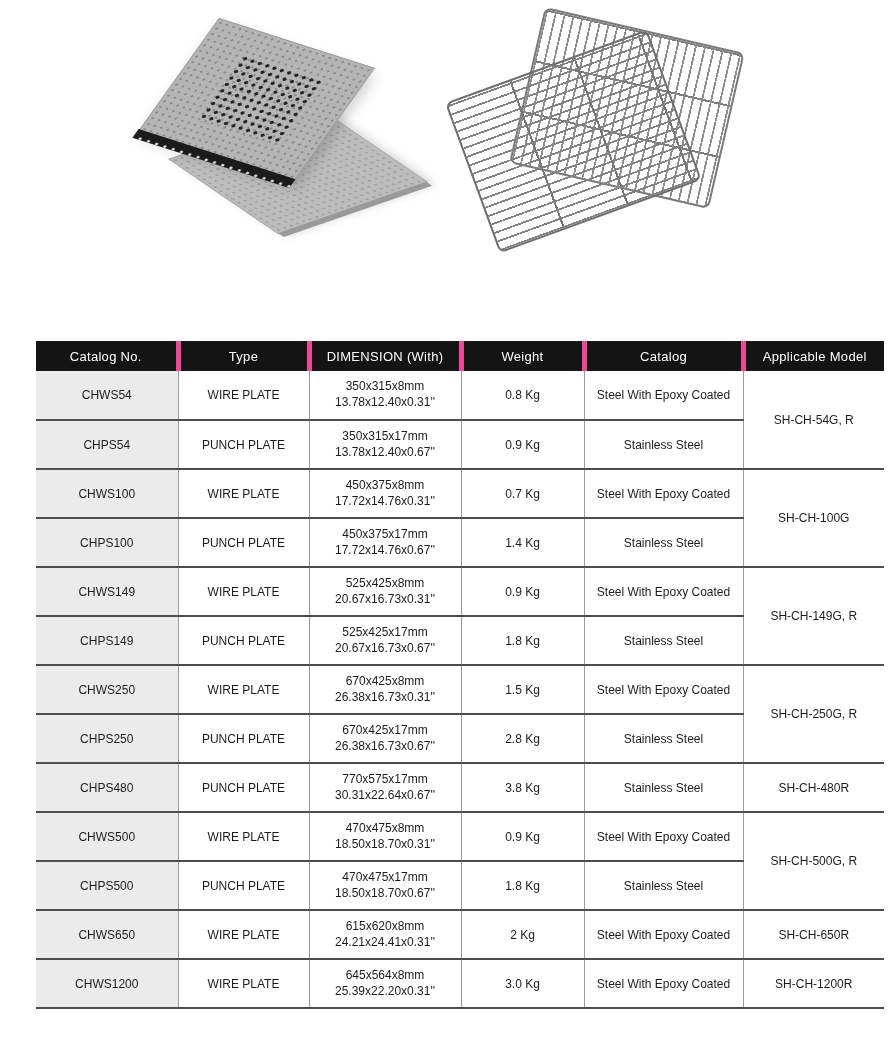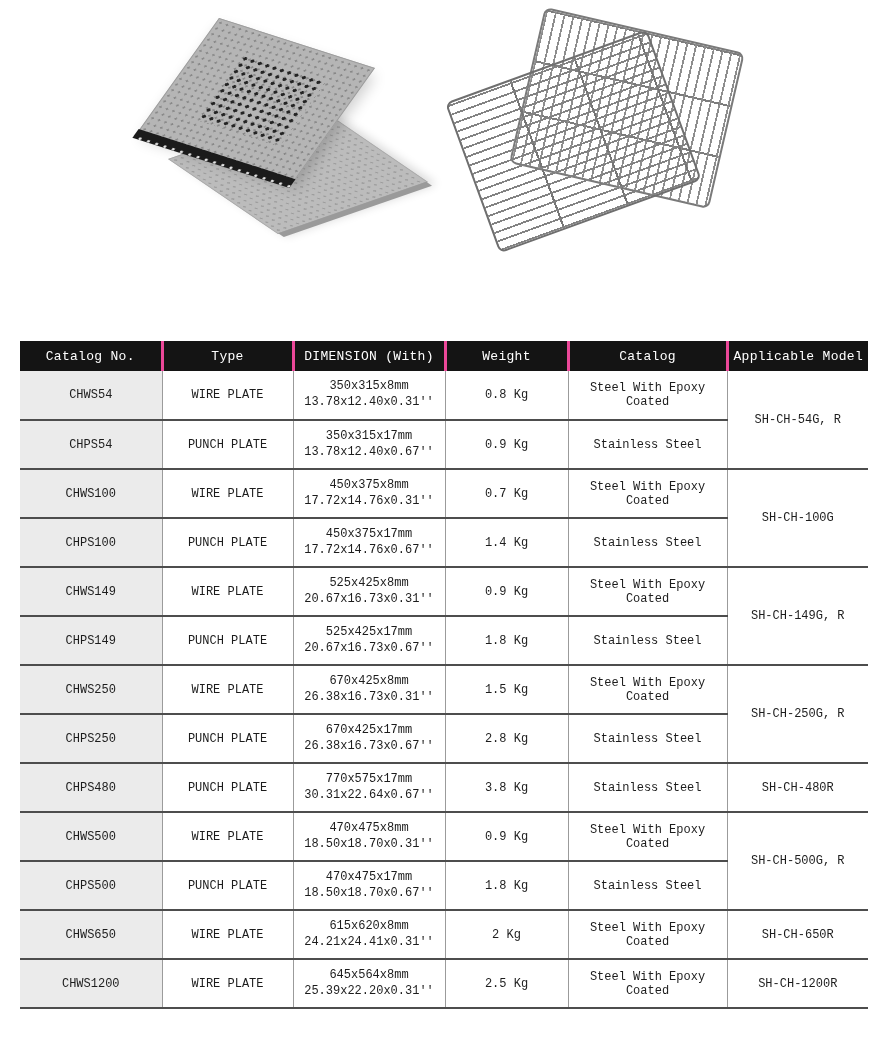--- a/index.html
+++ b/index.html
@@ -62,27 +62,27 @@
     width:215px; height:160px; z-index:2;
     transform:translate(10px,100px) rotate(-20deg);
     border:2.5px solid #6f6f6f;
     background-image:
       repeating-linear-gradient(0deg, #828282 0 1.8px, transparent 1.8px 9px),
       repeating-linear-gradient(90deg, transparent 0 66px, #757575 66px 68px);
   }
 
   
   .spec-table {
-    position:absolute; left:20px; top:341px; width:848px;
-    border-collapse:collapse; table-layout:fixed;font-family:Liberation Mono, monospace;
+    position:absolute; left:36px; top:341px; width:848px;
+    border-collapse:collapse; table-layout:fixed;
   }
   .spec-table th {
     height:30px; background:var(--header-bg, #141414); color:var(--header-text, #ffffff);
     font-size:13px; font-weight:400; letter-spacing:0.3px;
-    border-left:3px solid #ec4899; vertical-align:middle; text-align:center;
+    border-left:5px solid #ec4899; vertical-align:middle; text-align:center;
   }
   .spec-table th:first-child { border-left:none; }
   .spec-table td {
     height:49px; text-align:center; vertical-align:middle;
     font-size:12px; color:#1c1c1c;
     border-top:2px solid var(--row-border, #4d4d4d);
     border-left:1px solid var(--col-border, #9b9b9b);
     background:#ffffff;
   }
   .spec-table td:first-child { border-left:none; background:var(--catalog-col-bg, #ebebeb); }
@@ -254,18 +254,18 @@
     <td>Steel With Epoxy Coated</td>
   <td rowspan="1">SH-CH-650R</td>
       </tr>
       <tr>
     <td>CHWS1200</td>
     <td>WIRE PLATE</td>
     <td>
       <div class="dim-line">645x564x8mm</div>
       <div class="dim-line">25.39x22.20x0.31''</div>
     </td>
-    <td>2.5 Kg</td>
+    <td>3.0 Kg</td>
     <td>Steel With Epoxy Coated</td>
   <td rowspan="1">SH-CH-1200R</td>
       </tr>
     </tbody>
 </table>
 
 </body></html>

